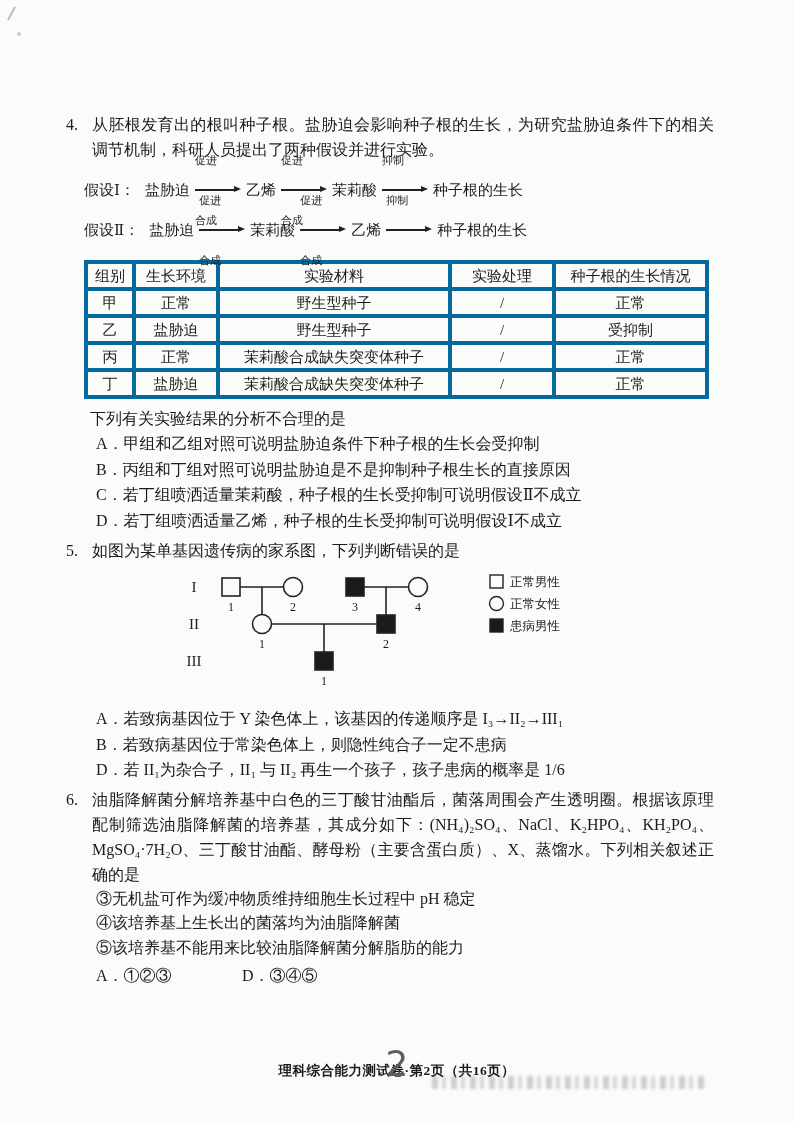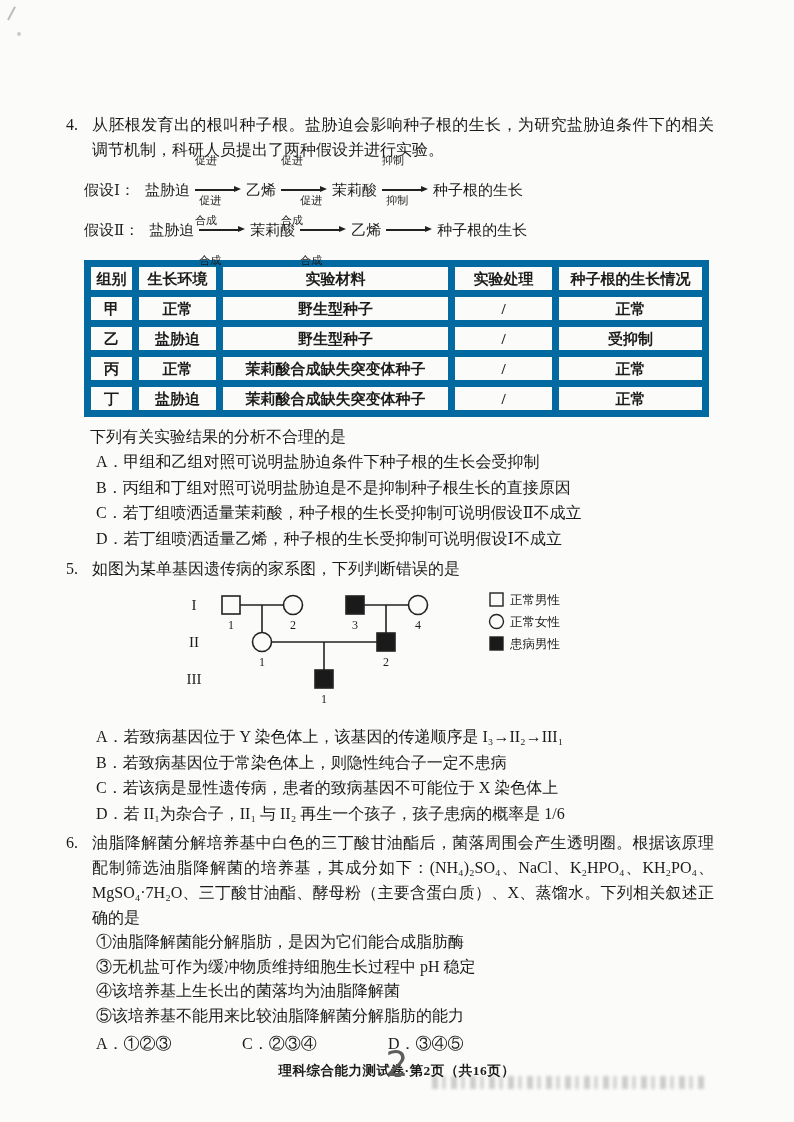--- a/index.html
+++ b/index.html
@@ -17,21 +17,21 @@
   .hyp .node { margin:0 3px; }
   .harrow { display:inline-flex; flex-direction:column; align-items:flex-start; width:46px; margin:0 2px;gap:20px; }
   .harrow .t, .harrow .b { font-size:11px; line-height:12px; height:12px; }
   .shaft { position:relative; width:100%; height:8px; }
   .shaft::before { content:''; position:absolute; left:0; right:4px; top:3.4px; height:1.4px; background:#222; }
   .shaft::after { content:''; position:absolute; right:0; top:0.4px; width:0; height:0;
                   border-left:7px solid #222; border-top:3.6px solid transparent; border-bottom:3.6px solid transparent; }
 
   table.exp { border-collapse:collapse; table-layout:fixed; width:625px; margin:10px 0 0 18px;
               font-size:15px; line-height:18px; }
-  .exp th, .exp td { border:7px solid #0369a1; text-align:center; padding:2.5px 2px; font-weight:bold; }
+  .exp th, .exp td { border:4px solid #0369a1; text-align:center; padding:2.5px 2px; font-weight:normal; }
 
   .analysis { margin:7px 0 0 24px; }
   .opt { margin-left:30px; line-height:25.5px; }
 
   .q5row { margin-top:5px; }
   .pedigree { margin:6px 0 0 112px; }
 
   .stmt { margin-left:30px; line-height:24.5px; }
   .opt-row { display:flex; margin:3px 0 0 30px; }
   .opt-row span { width:146px; }
@@ -212,36 +212,33 @@
           <circle cx="318.5" cy="34.5" r="7" fill="#fbfbf9" stroke="#222" stroke-width="1.4"></circle>
           <text x="332" y="39" font-size="12.5">正常女性</text>
           <rect x="312" y="50" width="13" height="13" fill="#1a1a1a" stroke="#222" stroke-width="1.4"></rect>
           <text x="332" y="61" font-size="12.5">患病男性</text>
         </g>
       </svg>
     </div>
 
     <div class="opt">A．若致病基因位于 Y 染色体上，该基因的传递顺序是 I₃→II₂→III₁</div>
     <div class="opt">B．若致病基因位于常染色体上，则隐性纯合子一定不患病</div>
-    <div class="opt">C．若该病是显性遗传病，患者的致病基因不可能位于 X 染色体上</div>
     <div class="opt">D．若 II₁为杂合子，II₁ 与 II₂ 再生一个孩子，孩子患病的概率是 1/6</div>
 
     <div class="qrow" style="margin-top:4px">
       <span class="qnum">6.</span>
       <span class="qtext">油脂降解菌分解培养基中白色的三丁酸甘油酯后，菌落周围会产生透明圈。根据该原理配制筛选油脂降解菌的培养基，其成分如下：(NH₄)₂SO₄、NaCl、K₂HPO₄、KH₂PO₄、MgSO₄·7H₂O、三丁酸甘油酯、酵母粉（主要含蛋白质）、X、蒸馏水。下列相关叙述正确的是</span>
     </div>
 
-    <div class="stmt">①油脂降解菌能分解脂肪，是因为它们能合成脂肪酶</div>
     <div class="stmt">③无机盐可作为缓冲物质维持细胞生长过程中 pH 稳定</div>
     <div class="stmt">④该培养基上生长出的菌落均为油脂降解菌</div>
     <div class="stmt">⑤该培养基不能用来比较油脂降解菌分解脂肪的能力</div>
 
     <div class="opt-row">
       <span>A．①②③</span>
-      <span>C．②③④</span>
       <span>D．③④⑤</span>
     </div>
 
   </div>
 
   <div class="footer">理科综合能力测试卷·第2页（共16页）</div>
   <div class="pagenum">2</div>
   <div class="artifact-br"></div>
 </div>
 

